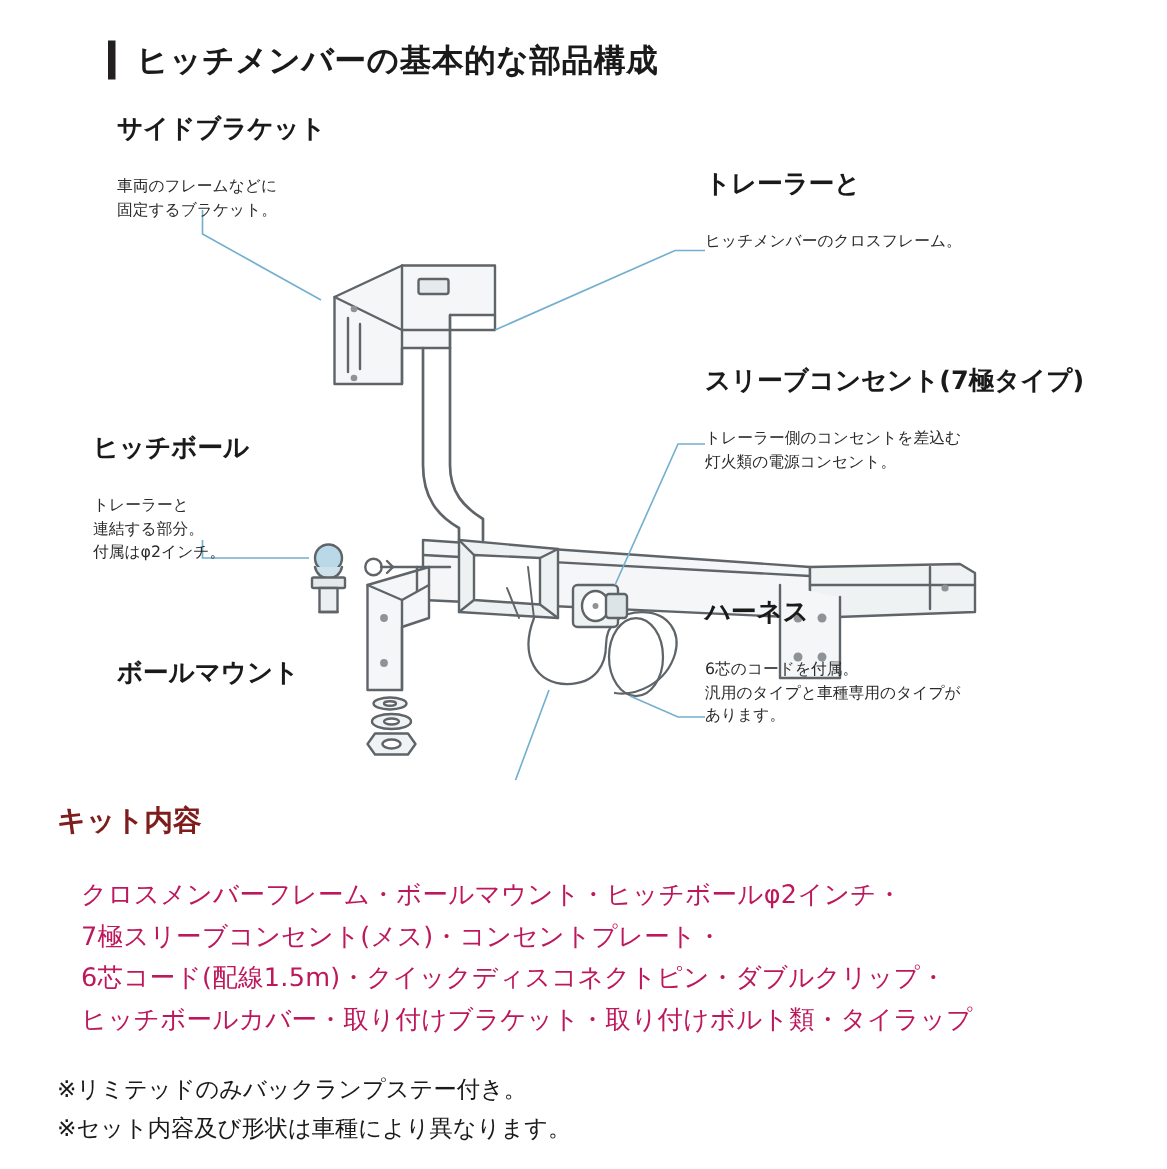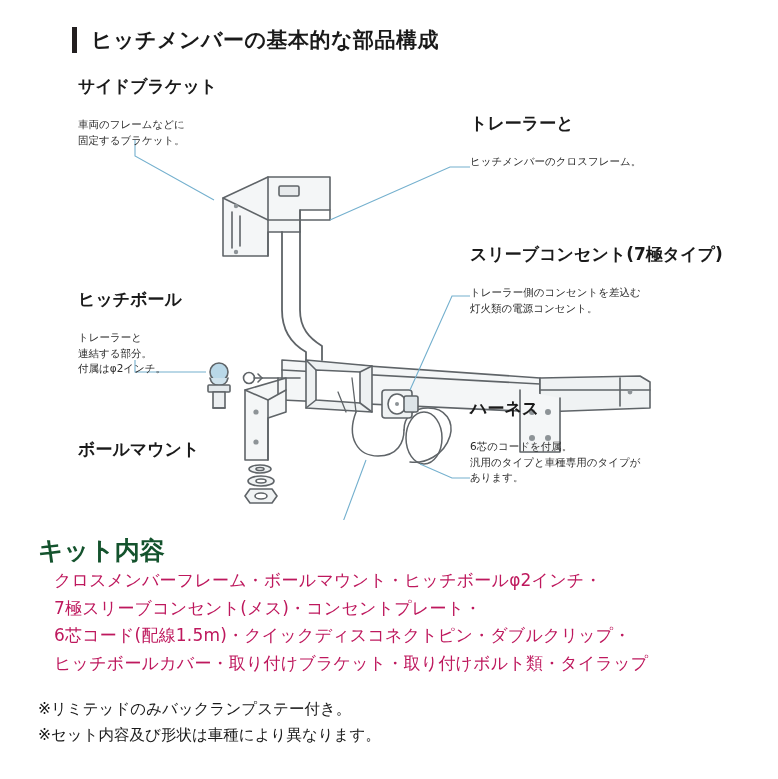--- a/index.html
+++ b/index.html
@@ -72,36 +72,36 @@
     color: #2b2b2b;
     line-height: 1.5;
     margin-top: 19px;
     white-space: pre-line;
   }
 
   
   #callout-side-bracket { left: 78px; top: 15px; }
   #callout-cross-member { left: 470px; top: 52px; }
   #callout-sleeve       { left: 470px; top: 183px; }
-  #callout-hitch-ball   { left: 78px; top: 228px; }
+  #callout-hitch-ball   { left: 62px; top: 228px; }
   #callout-harness      { left: 470px; top: 337px; }
   #callout-ball-mount   { left: 78px; top: 378px; }
 
   
   .kit {
     position: absolute;
     left: 38px;
     top: 534px;
     width: 716px;
   }
   .kit-title {
-    font-size: 25px;
+    font-size: 19px;
     font-weight: bold;
-    color: #14532d;
-    margin-bottom: 0;
+    color: #7f1d1d;
+    margin-bottom: 24px;
   }
   .kit-line {
     font-size: 17px;
     line-height: 1.62;
     color: #be185d;
     letter-spacing: 0.2px;
     margin-left: 16px;
   }
   .notes {
     margin-top: 20px;

